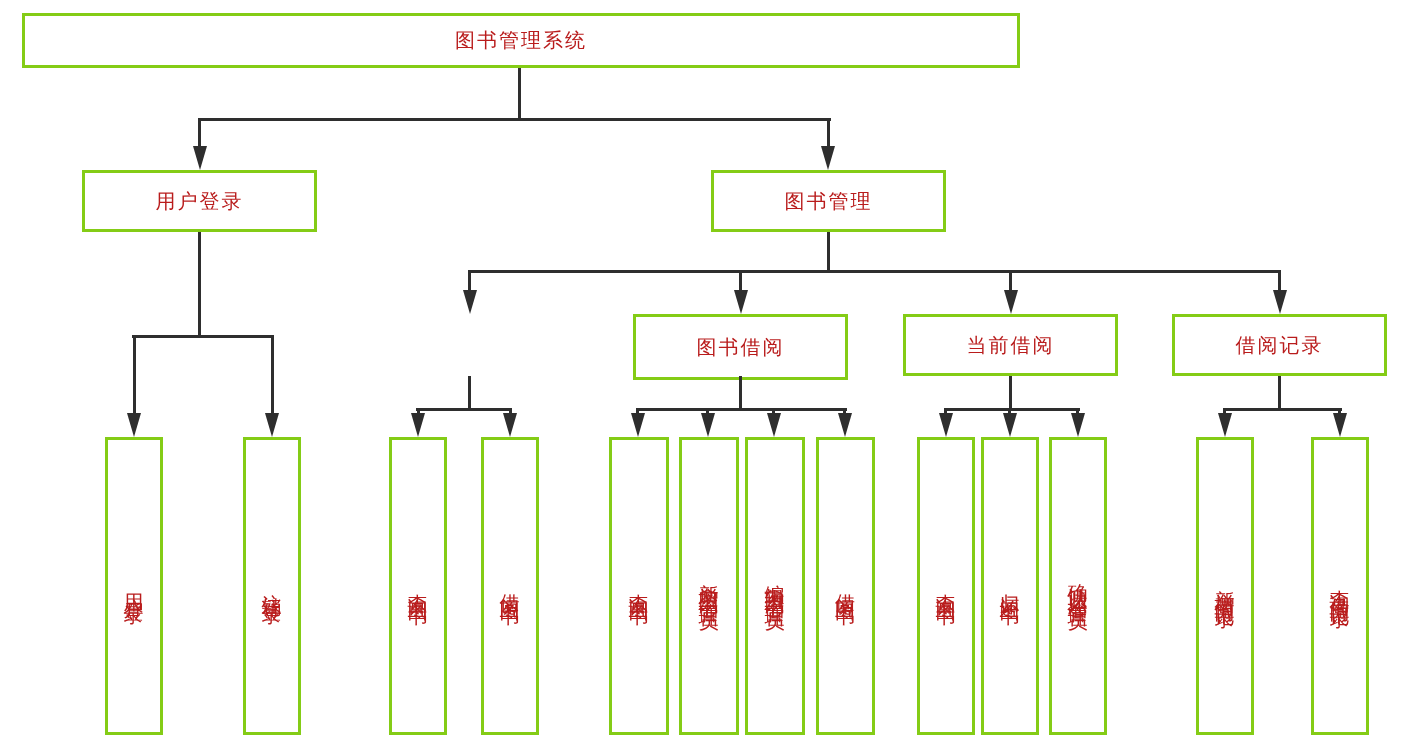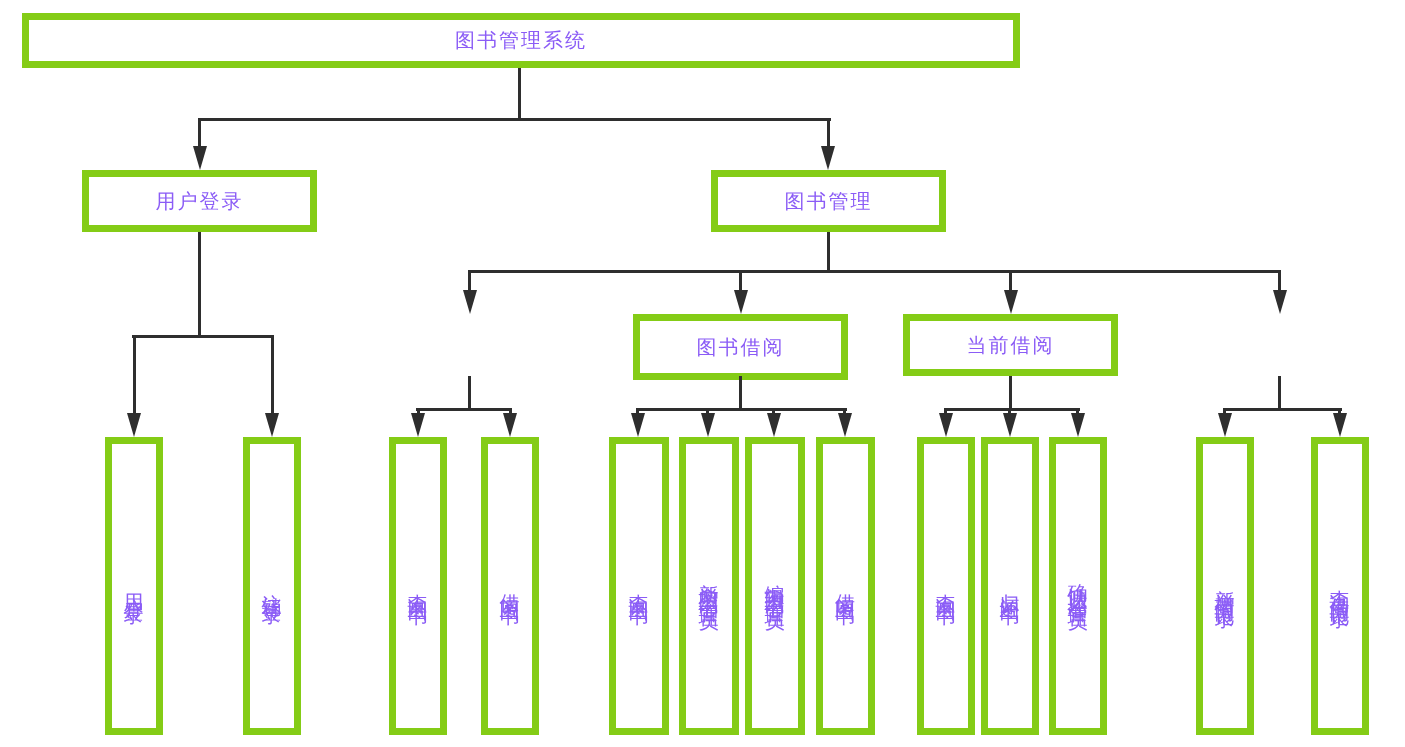--- a/index.html
+++ b/index.html
@@ -2,23 +2,23 @@
 <html><head>
 <meta charset="utf-8">
 <style>
   html,body { margin:0; padding:0; background:#ffffff; }
   #canvas {
     position:relative; width:1405px; height:747px; background:#ffffff;
     font-family:"Liberation Sans","DejaVu Sans",sans-serif; overflow:hidden;
   }
   .node {
     position:absolute; box-sizing:border-box;
-    border:7px solid #84cc16; background:#ffffff;
+    border:3px solid #84cc16; background:#ffffff;
     display:flex; align-items:center; justify-content:center;
-    font-size:20px; color:#8b5cf6; letter-spacing:2px; white-space:nowrap;
+    font-size:20px; color:#b91c1c; letter-spacing:2px; white-space:nowrap;
   }
   .vnode {
     writing-mode:vertical-rl; text-orientation:mixed;
     letter-spacing:4px; white-space:normal; line-height:1;
     font-size:20px; padding:6px 0;
   }
   .hline, .vline { position:absolute; background:#2e2e2e; }
   .hline { height:3px; }
   .vline { width:3px; }
   .arrow {
@@ -40,20 +40,21 @@
 
   <div class="node" style="left:82px; top:170px; width:235px; height:62px;">用户登录</div>
 
   <div class="node" style="left:711px; top:170px; width:235px; height:62px;">图书管理</div>
 
 
   <div class="node" style="left:633px; top:314px; width:215px; height:66px;">图书借阅</div>
 
   <div class="node" style="left:903px; top:314px; width:215px; height:62px;text-align:center;">当前借阅</div>
 
+  <div class="node" style="left:1172px; top:314px; width:215px; height:62px;">借阅记录</div>
 
   <div class="node vnode" style="left:105px; top:437px; width:58px; height:298px;">用户登录</div>
 
   <div class="node vnode" style="left:243px; top:437px; width:58px; height:298px;">注销登录</div>
 
   <div class="node vnode" style="left:389px; top:437px; width:58px; height:298px;">查询图书</div>
 
   <div class="node vnode" style="left:481px; top:437px; width:58px; height:298px;">借阅图书</div>
 
   <div class="node vnode" style="left:609px; top:437px; width:60px; height:298px;">查询图书</div>

